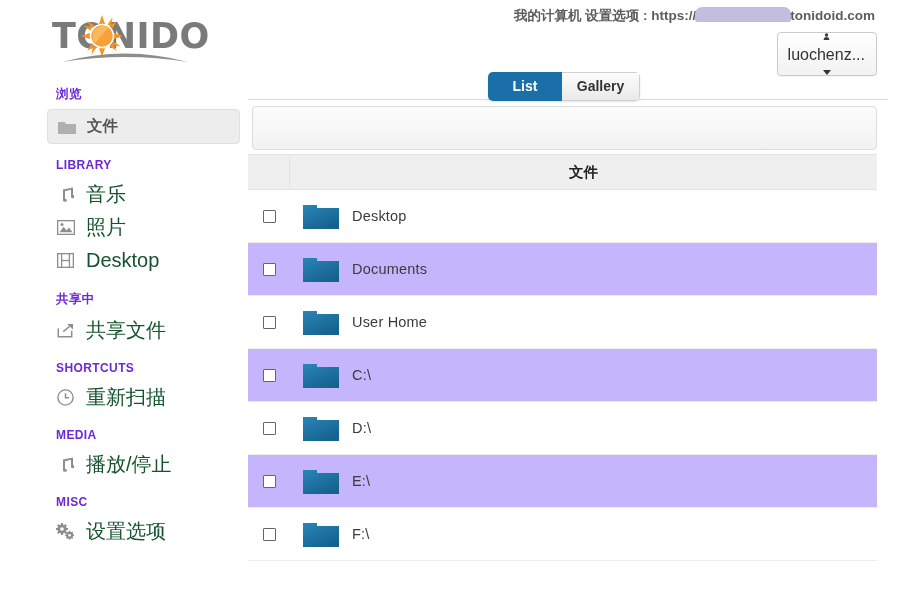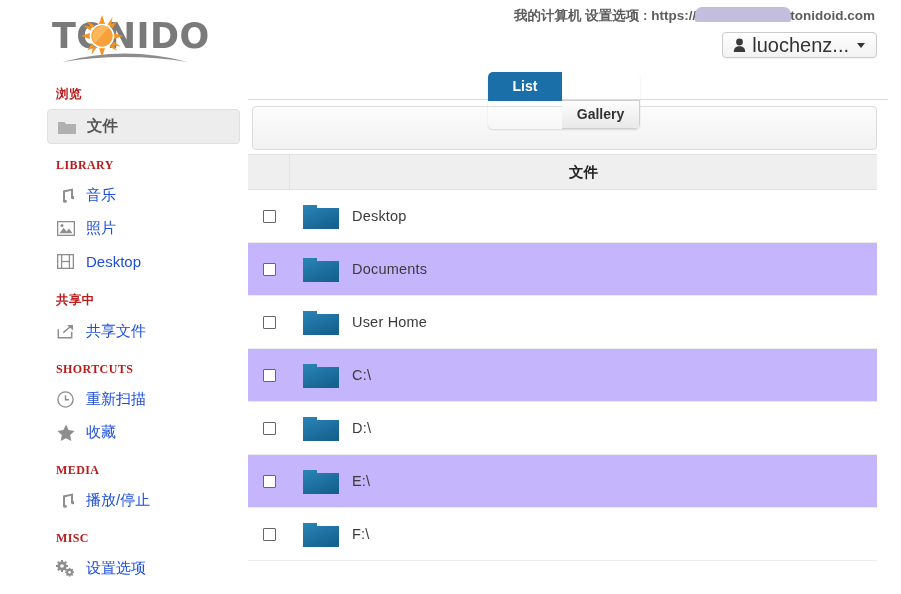--- a/index.html
+++ b/index.html
@@ -51,67 +51,67 @@
     display: inline-block;
     width: 96px; height: 15px;
     background: #c3bedd;
     border-radius: 7px 7px 2px 2px;
     vertical-align: -2px;
     margin: 0 -1px;
   }
 
   .user-btn {
     position: absolute; right: 24px; top: 32px;
-    height: 26px;
+    height: 44px;
     padding: 0 11px 0 10px;
     display: flex; align-items: center; gap: 6px;
     border: 1px solid #cbcbcb;
     border-radius: 4px;
     background: linear-gradient(to bottom, #ffffff 0%, #f2f2f2 100%);
-    font-size: 20px; color: #333;
+    font-size: 16px; color: #333;
     cursor: pointer;
     box-shadow: 0 1px 1px rgba(0,0,0,0.05);
+    flex-direction: column;
   }
   .user-btn .caret {
     width:0;height:0;
     border-left:4px solid transparent;
     border-right:4px solid transparent;
     border-top:5px solid #333;
     margin-left:2px;
   }
 
   
   .sidebar {
     position: absolute; left: 0; top: 70px;
     width: 248px; height: 524px;
     padding-top: 16px;
   }
   .side-section {
     font-size: 12px; font-weight: bold;
-    color: #b91c1c;
+    color: #6d28d9;
     padding: 0 0 0 56px;
     letter-spacing: 0.4px;
     margin-bottom: 6px;
-    font-family: Liberation Serif, serif;
   }
   .side-section.cjk { font-size: 12.5px; }
 
   .side-item {
     display: flex; align-items: center;
     height: 33px;
     margin: 0 8px 0 47px;
     padding-left: 9px;
     border-radius: 4px;
     cursor: pointer;
     gap: 11px;
     position: relative;
   }
   .side-item .label {
-    font-size: 15px;
-    color: #1d4ed8;
+    font-size: 20px;
+    color: #14532d;
     white-space: nowrap;
   }
   .side-item.active {
     background: #ededed;
     border: 1px solid #e0e0e0;
     height: 35px;
   }
   .side-item.active .label { color: #555; font-weight: bold; font-size: 15.5px; }
   .side-icon {
     width: 19px; height: 19px;
@@ -157,21 +157,20 @@
     color: #ffffff;
     min-width: 74px;
   }
   .tab.inactive {
     background: linear-gradient(to bottom,#fdfdfd 0%, #e9e9e9 100%);
     color: #333;
     border: 1px solid #cfcfcf;
     border-left: none;
     height: 29px; line-height: 27px;
     min-width: 78px;
-    margin-top: 28px;
   }
 
   .toolbar-panel {
     position: absolute; left: 4px; top: 40px;
     width: 625px; height: 44px;
     background: linear-gradient(to bottom, #fcfcfc 0%, #f2f2f2 100%);
     border: 1px solid #dcdcdc;
     border-radius: 4px;
   }
 
@@ -343,28 +342,20 @@
     <div class="side-section">SHORTCUTS</div>
     <div class="side-item">
       <span class="side-icon">
         <svg width="17" height="17" viewBox="0 0 17 17">
           <circle cx="8.5" cy="8.5" r="7.6" fill="none" stroke="#8e8e8e" stroke-width="1.4"></circle>
           <path d="M8.5 4.2 V8.8 H12" fill="none" stroke="#8e8e8e" stroke-width="1.5"></path>
         </svg>
       </span>
       <span class="label">重新扫描</span>
     </div>
-    <div class="side-item">
-      <span class="side-icon">
-        <svg width="18" height="17" viewBox="0 0 18 17">
-            <polygon points="9,0.6 11.6,6.1 17.6,6.9 13.2,11.1 14.3,17 9,14.2 3.7,17 4.8,11.1 0.4,6.9 6.4,6.1" fill="#8e8e8e"></polygon>
-          </svg>
-      </span>
-      <span class="label">收藏</span>
-    </div>
 
     <div class="gap-md"></div>
 
     <div class="side-section">MEDIA</div>
     <div class="side-item">
       <span class="side-icon">
         <svg width="16" height="16" viewBox="0 0 16 16">
             <path d="M5 13.2 a2 1.6 0 1 0 2 -1.55 V4.2 l6-1.5 v6.9 a2 1.6 0 1 0 2 -1.55 V0.6 L5 2.6 Z" fill="#8e8e8e"></path>
           </svg>
       </span>

